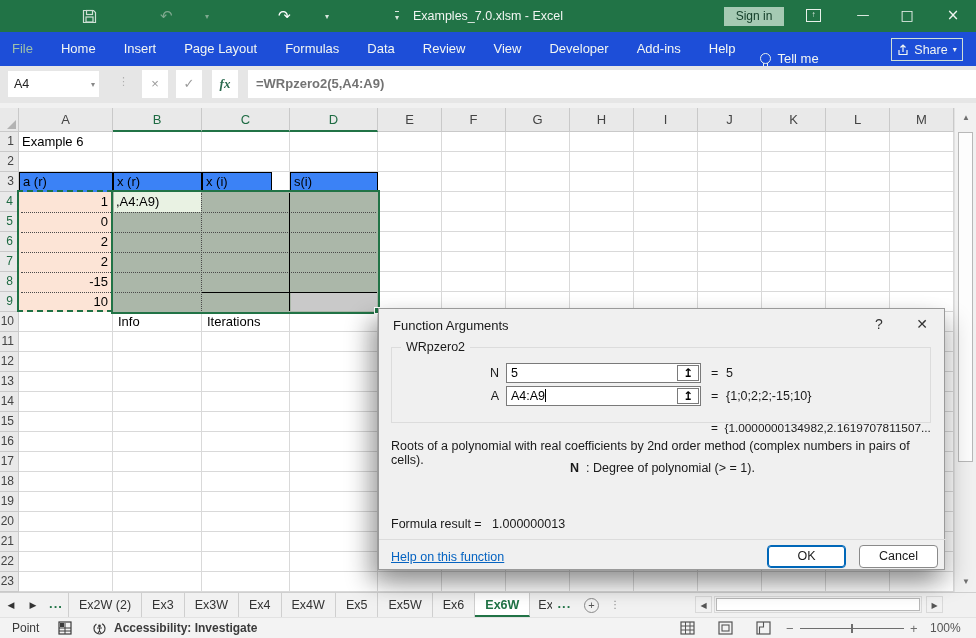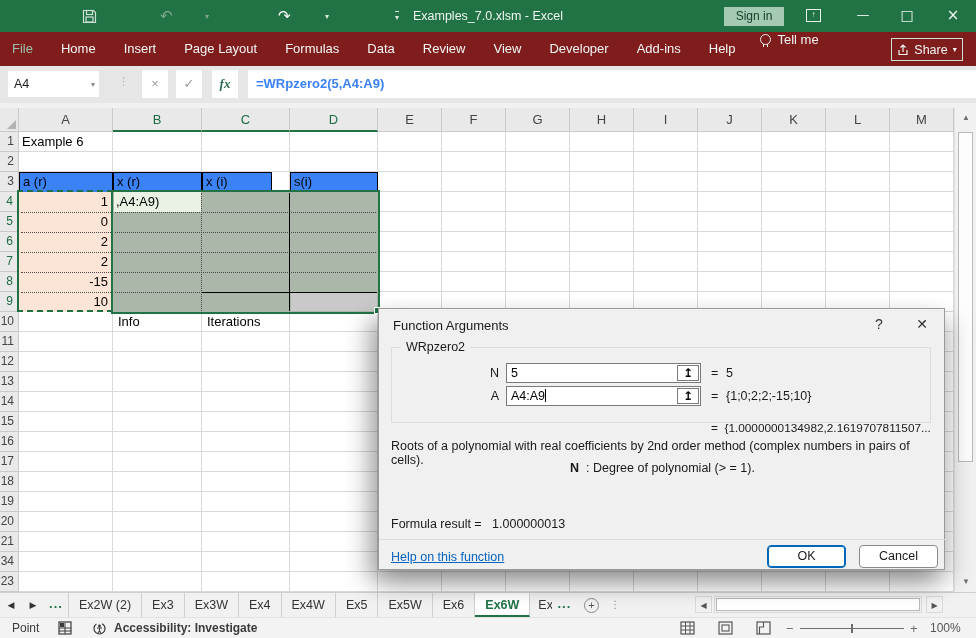--- a/index.html
+++ b/index.html
@@ -12,37 +12,37 @@
   .qat-icon { position:absolute; top:7px; height:18px; display:flex; align-items:center; justify-content:center; color:#fff; font-family:"DejaVu Sans",sans-serif; }
   .qat-icon.dim { color:#7fa98f; }
   .qat-arrow { font-size:8px; color:#d8e6dd; }
   .qat-arrow.dim { color:#7fa98f; }
   .win-title { position:absolute; top:0; left:300px; width:376px; height:32px; line-height:32px; text-align:center; font-size:12.5px; color:#f0f5f1; white-space:nowrap; }
   .signin-btn { position:absolute; left:724px; top:7px; width:60px; height:19px; background:#a5cab3; color:#15402a; font-size:12px; text-align:center; line-height:19px; border-radius:0; }
   .ribbon-display { position:absolute; left:806px; top:9px; width:15px; height:13px; border:1px solid #e8f0ea; display:flex; align-items:flex-start; justify-content:center; font-size:8px; color:#e8f0ea; }
   .win-ctl { position:absolute; top:0; width:34px; height:30px; text-align:center; line-height:30px; color:#f0f5f1; font-size:13px; font-family:"DejaVu Sans",sans-serif; }
 
   
-  .ribbonbar { position:absolute; left:0; top:32px; width:976px; height:34px; background:#7f1d1d; display:flex; align-items:flex-start; }
+  .ribbonbar { position:absolute; left:0; top:32px; width:976px; height:34px; background:#1d4ed8; display:flex; align-items:flex-end; }
   .rtab { color:#f2f6f3; font-size:13px; padding:0 14px; line-height:34px; white-space:nowrap; }
   .rtab.file { color:#9cc0ab; padding:0 14px 0 12px; }
   .tellme { display:flex; align-items:center; color:#f2f6f3; padding:0 10px; gap:7px; }
   .bulb { width:11px; height:11px; border:1.4px solid #e8f0ea; border-radius:50%; position:relative; }
   .bulb:after { content:""; position:absolute; left:2.5px; top:9px; width:3px; height:3px; border-left:1.4px solid #e8f0ea; border-right:1.4px solid #e8f0ea; }
   .share-btn { position:absolute; left:891px; top:38px; width:72px; height:23px; border:1px solid #cfe0d5; color:#f2f6f3; display:flex; align-items:center; justify-content:center; gap:5px; font-size:12.5px; }
 
   
   .formulabar { position:absolute; left:0; top:66px; width:976px; height:37px; background:#e6e6e6; }
   .namebox { position:absolute; left:7px; top:4px; width:93px; height:28px; background:#fff; border:1px solid #e6e6e6; }
   .namebox .ref { position:absolute; left:6px; top:6px; font-size:12.5px; color:#222;text-align:center; }
   .namebox .dd { position:absolute; right:4px; top:9px; font-size:8px; color:#888; }
   .fb-dots { position:absolute; left:118px; top:9px; color:#b0b0b0; font-size:11px; letter-spacing:0; }
   .fb-btn { position:absolute; top:4px; width:26px; height:28px; text-align:center; line-height:28px; font-size:13px; color:#9a9a9a; background:#fff; }
   .fb-fx { color:#2b6a4f; font-style:italic; font-weight:bold; font-family:"Liberation Serif","DejaVu Serif",serif; }
-  .fb-input { position:absolute; left:248px; top:4px; width:728px; height:28px; background:#fff; line-height:28px; padding-left:8px; font-size:13px; font-weight:600; color:#3b82f6; }
+  .fb-input { position:absolute; left:248px; top:4px; width:728px; height:28px; background:#fff; line-height:28px; padding-left:8px; font-size:13px; font-weight:600; color:#737373; }
   .fb-strip { position:absolute; left:0; top:103px; width:976px; height:5px; background:#f1f1f1; }
 
   
   .grid-bg { position:absolute; left:0; top:108px; width:954px; height:484px; background:#fff; }
   .select-all { position:absolute; left:0; top:108px; width:19px; height:24px; background:#e9e9e9; border-right:1px solid #c9c9c9; border-bottom:1px solid #c9c9c9; }
   .select-all:after { content:""; position:absolute; right:2px; bottom:2px; border-left:9px solid transparent; border-bottom:9px solid #b3b3b3; }
   .col-hdr { position:absolute; top:108px; height:24px; background:#e9e9e9; border-right:1px solid #c9c9c9; border-bottom:1px solid #c9c9c9; text-align:center; line-height:23px; font-size:13px; color:#444; }
   .col-hdr.sel { color:#1e6b43; border-bottom:2px solid #217346; }
   .row-hdr { position:absolute; left:0; width:19px; background:#e9e9e9; border-right:1px solid #c9c9c9; border-bottom:1px solid #c9c9c9; text-align:right; padding-right:4px; font-size:12px; color:#444; line-height:19px; }
   .row-hdr.sel { color:#1e6b43; border-right:2px solid #217346; }
@@ -216,21 +216,21 @@
       <div class="row-hdr" style="top: 352px; height: 20px;">12</div>
       <div class="row-hdr" style="top: 372px; height: 20px;">13</div>
       <div class="row-hdr" style="top: 392px; height: 20px;">14</div>
       <div class="row-hdr" style="top: 412px; height: 20px;">15</div>
       <div class="row-hdr" style="top: 432px; height: 20px;">16</div>
       <div class="row-hdr" style="top: 452px; height: 20px;">17</div>
       <div class="row-hdr" style="top: 472px; height: 20px;">18</div>
       <div class="row-hdr" style="top: 492px; height: 20px;">19</div>
       <div class="row-hdr" style="top: 512px; height: 20px;">20</div>
       <div class="row-hdr" style="top: 532px; height: 20px;">21</div>
-      <div class="row-hdr" style="top: 552px; height: 20px;">34</div>
+      <div class="row-hdr" style="top: 552px; height: 20px;">22</div>
       <div class="row-hdr" style="top: 572px; height: 20px;">23</div>
       <div class="gl" style="left: 112px; top: 132px; width: 1px; height: 460px;"></div>
       <div class="gl" style="left: 201px; top: 132px; width: 1px; height: 460px;"></div>
       <div class="gl" style="left: 289px; top: 132px; width: 1px; height: 460px;"></div>
       <div class="gl" style="left: 377px; top: 132px; width: 1px; height: 460px;"></div>
       <div class="gl" style="left: 441px; top: 132px; width: 1px; height: 460px;"></div>
       <div class="gl" style="left: 505px; top: 132px; width: 1px; height: 460px;"></div>
       <div class="gl" style="left: 569px; top: 132px; width: 1px; height: 460px;"></div>
       <div class="gl" style="left: 633px; top: 132px; width: 1px; height: 460px;"></div>
       <div class="gl" style="left: 697px; top: 132px; width: 1px; height: 460px;"></div>

